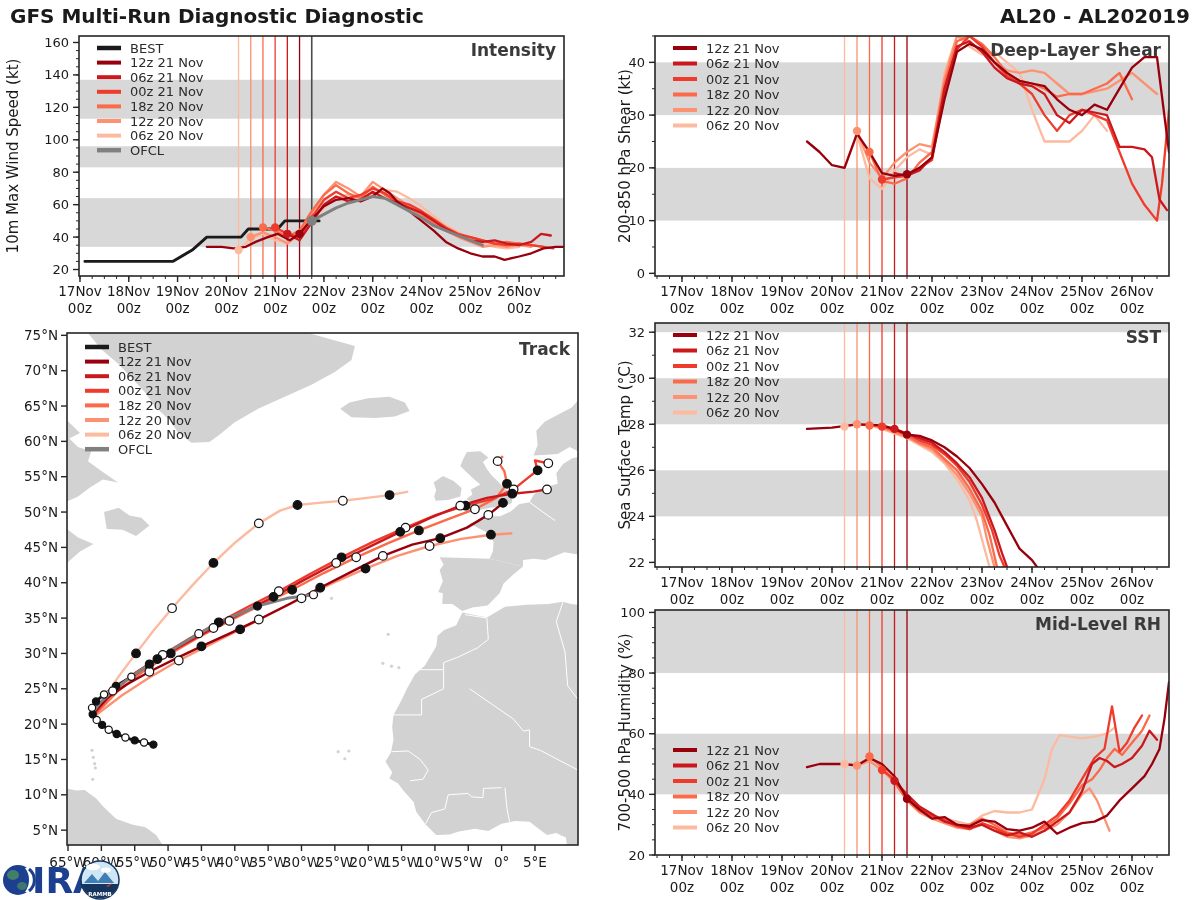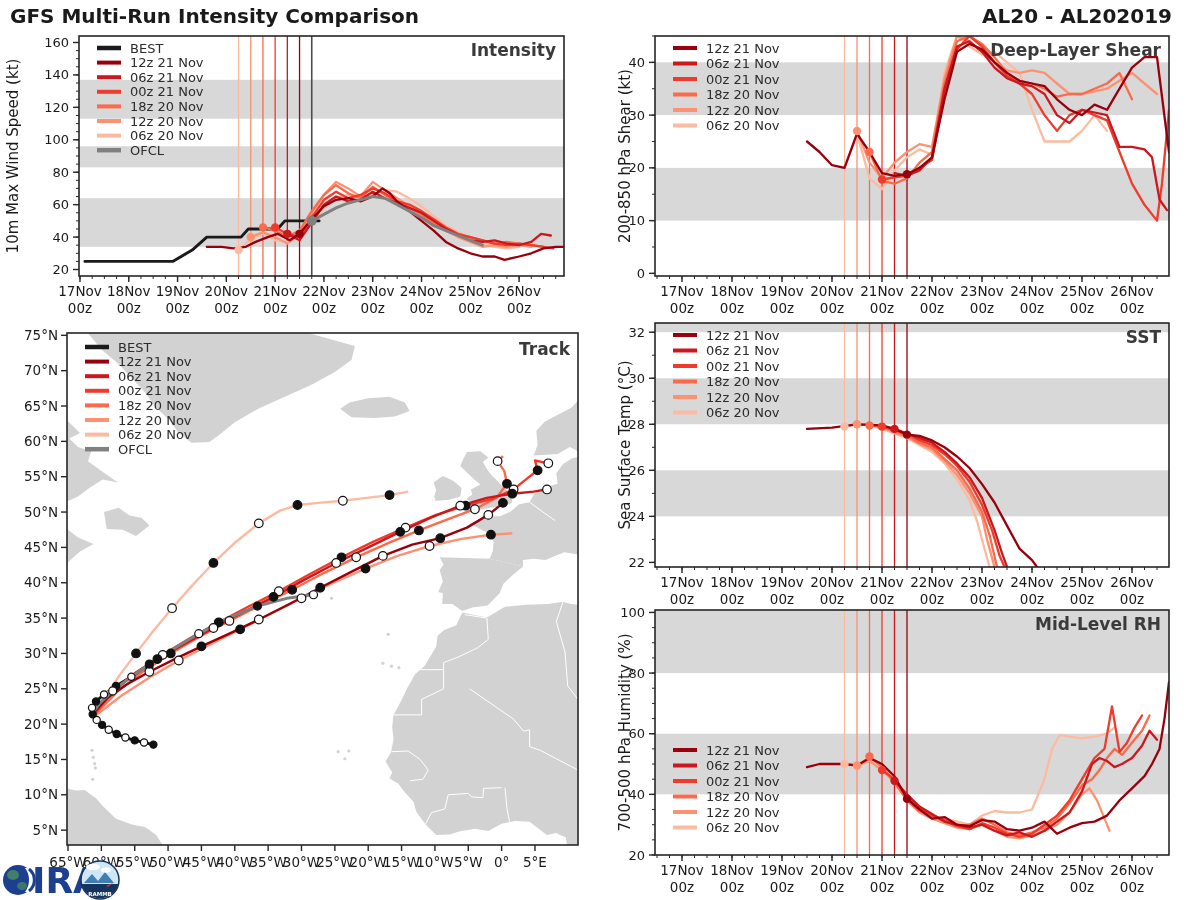--- a/index.html
+++ b/index.html
@@ -1,27 +1,27 @@
 <!DOCTYPE html>
 <html><head>
 <meta charset="utf-8">
 <style>
   html,body{margin:0;padding:0;background:#ffffff;}
   #page{position:relative;width:1200px;height:900px;background:#ffffff;
         font-family:"DejaVu Sans","Liberation Sans",sans-serif;overflow:hidden;}
   .main-title{position:absolute;top:4px;font-size:20px;font-weight:bold;color:#1a1a1a;}
   #title-left{left:10px;}
-  #title-right{right:28px;text-align:left;}
+  #title-right{right:10px;text-align:left;}
   svg text{font-family:"DejaVu Sans","Liberation Sans",sans-serif;}
 </style>
 </head>
 <body>
 <div id="page">
 
-<div id="title-left" class="main-title">GFS Multi-Run Intensity Comparison</div>
+<div id="title-left" class="main-title">GFS Multi-Run Diagnostic Diagnostic</div>
 <div id="title-right" class="main-title">AL20 - AL202019</div>
 
 <svg id="chart" width="1200" height="900" style="position:absolute;left:0;top:0;">
       <g>
         <rect x="79" y="36" width="485" height="240" fill="#ffffff"></rect>
         <rect x="79" y="198.16216216216216" width="485" height="48.648648648648646" fill="#d8d8d8"></rect>
         <rect x="79" y="146.27027027027026" width="485" height="21.081081081081095" fill="#d8d8d8"></rect>
         <rect x="79" y="79.7837837837838" width="485" height="38.918918918918905" fill="#d8d8d8"></rect>
         <line x1="238.55231388329977" y1="36" x2="238.55231388329977" y2="276" stroke="#fcbba1" stroke-width="1.3"></line>
         <line x1="250.75050301810862" y1="36" x2="250.75050301810862" y2="276" stroke="#fc9272" stroke-width="1.3"></line>

